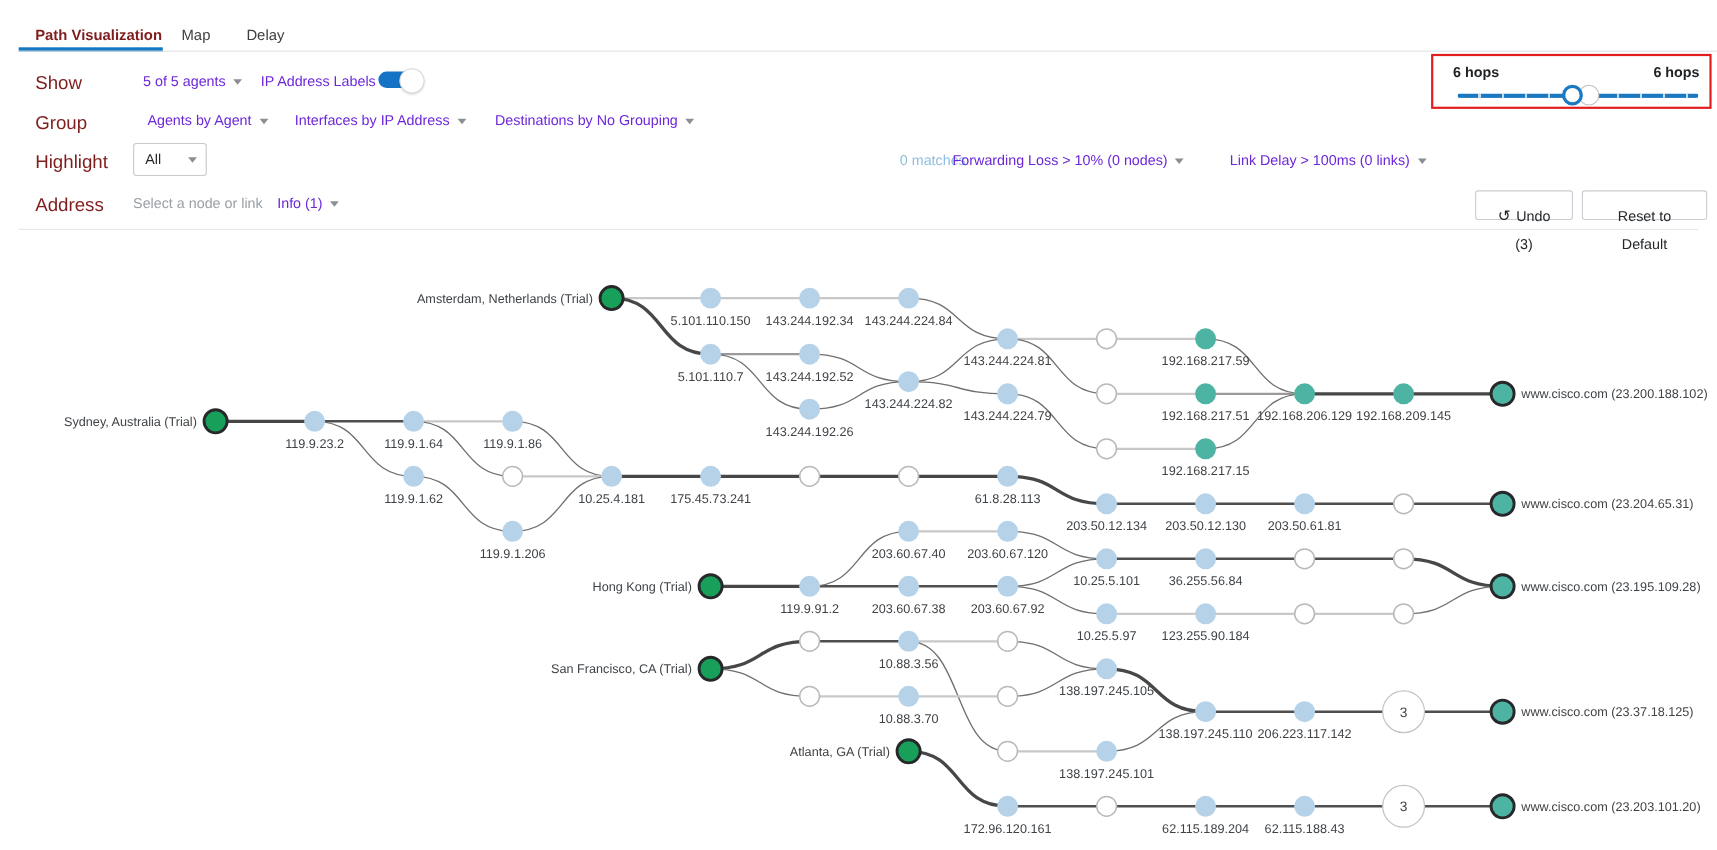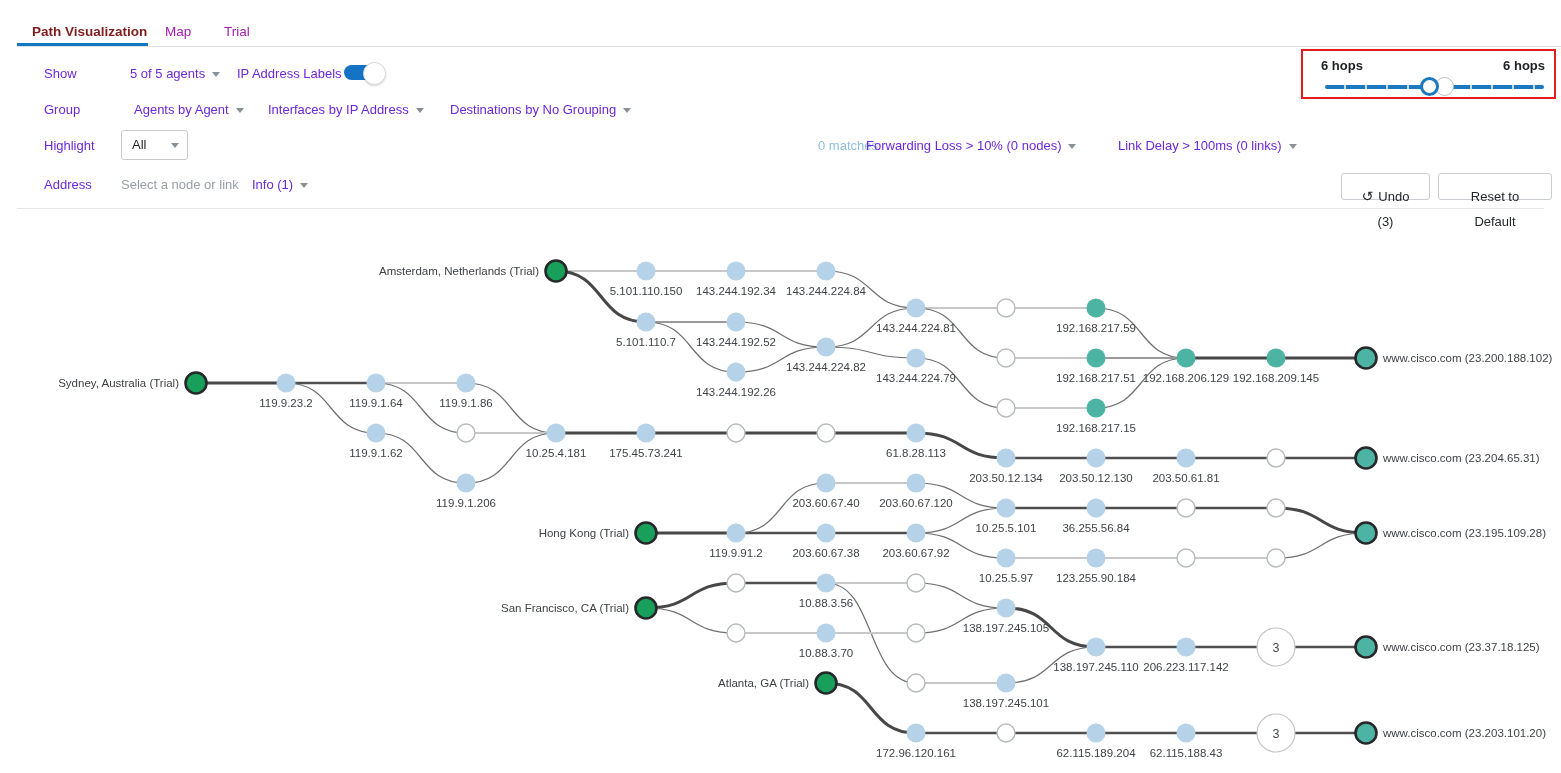--- a/index.html
+++ b/index.html
@@ -1,24 +1,24 @@
 <!DOCTYPE html>
 <html><head>
 <meta charset="utf-8">
 <style>
   html,body{margin:0;padding:0;background:#fff;font-family:"Liberation Sans","DejaVu Sans",sans-serif;color:#24272a;}
   #app{position:relative;width:1561px;height:773px;overflow:hidden;background:#fff;}
   
   .tabs{position:absolute;top:0;left:0;right:0;height:47px;}
   .tabs .rule{position:absolute;left:17px;right:0;bottom:0;height:1px;background:#dfe3e6;}
-  .tab{position:absolute;top:24px;font-size:13.5px;color:#a21caf;cursor:pointer;}
+  .tab{position:absolute;top:24px;font-size:13.5px;color:#404040;cursor:pointer;}
   .tab.active{color:#7f1d1d;font-weight:700;}
   .tab-underline{position:absolute;left:17px;top:43px;width:131px;height:4px;background:#1377c2;}
   
-  .rowlab{position:absolute;left:32px;font-size:13px;color:#6d28d9;margin-left:12px;}
+  .rowlab{position:absolute;left:32px;font-size:17px;color:#7f1d1d;}
   .ctl{position:absolute;font-size:13px;color:#6d28d9;white-space:nowrap;}
   .muted{color:#9aa0a6;}
   .lightblue{color:#8fbede;}
   .caret{display:inline-block;width:0;height:0;border-left:4px solid transparent;border-right:4px solid transparent;border-top:5px solid #8a8f94;margin-left:7px;vertical-align:1px;}
   .toggle{position:absolute;left:344px;top:65px;width:33px;height:15px;border-radius:8px;background:#1473c4;cursor:pointer;}
   .toggle .knob{position:absolute;right:-9px;top:-3px;width:21px;height:21px;border-radius:50%;background:#fff;border:1px solid #d4d8db;box-shadow:0 1px 2px rgba(0,0,0,.15);}
   .selbox{position:absolute;left:121px;top:130px;width:55px;height:28px;border:1px solid #c6cacd;border-radius:3px;background:#fff;font-size:13px;line-height:28px;padding-left:10px;box-sizing:content-box;cursor:pointer;}
   .searchbox{position:absolute;left:180px;top:130px;width:612px;height:28px;border:1px solid #c6cacd;border-radius:3px;font-size:13px;padding:0 10px;color:#24272a;outline:none;}
   .searchbox::placeholder{color:#9aa0a6;}
   .btn{position:absolute;height:27px;border:1px solid #c9cdd1;border-radius:3px;background:#fff;font-size:13px;color:#24272a;font-family:inherit;line-height:25px;text-align:center;cursor:pointer;padding:10px 12px;box-sizing:border-box;}
@@ -38,21 +38,21 @@
   .cnt{font-size:12.5px;fill:#45494d;}
 </style>
 </head>
 <body>
 
 <div id="app">
 
   <div class="tabs">
     <span class="tab active" style="left:32px">Path Visualization</span>
     <span class="tab" style="left:165px">Map</span>
-    <span class="tab" style="left:224px">Trial</span>
+    <span class="tab" style="left:224px">Delay</span>
     <div class="tab-underline"></div>
     <div class="rule"></div>
   </div>
 
   <span class="rowlab" style="top:66px">Show</span>
   <span class="ctl" style="left:130px;top:66px"><span>5 of 5 agents</span><span class="caret"></span></span>
   <span class="ctl" style="left:237px;top:66px">IP Address Labels</span>
   <div class="toggle">
       <div class="knob"></div>
     </div>

